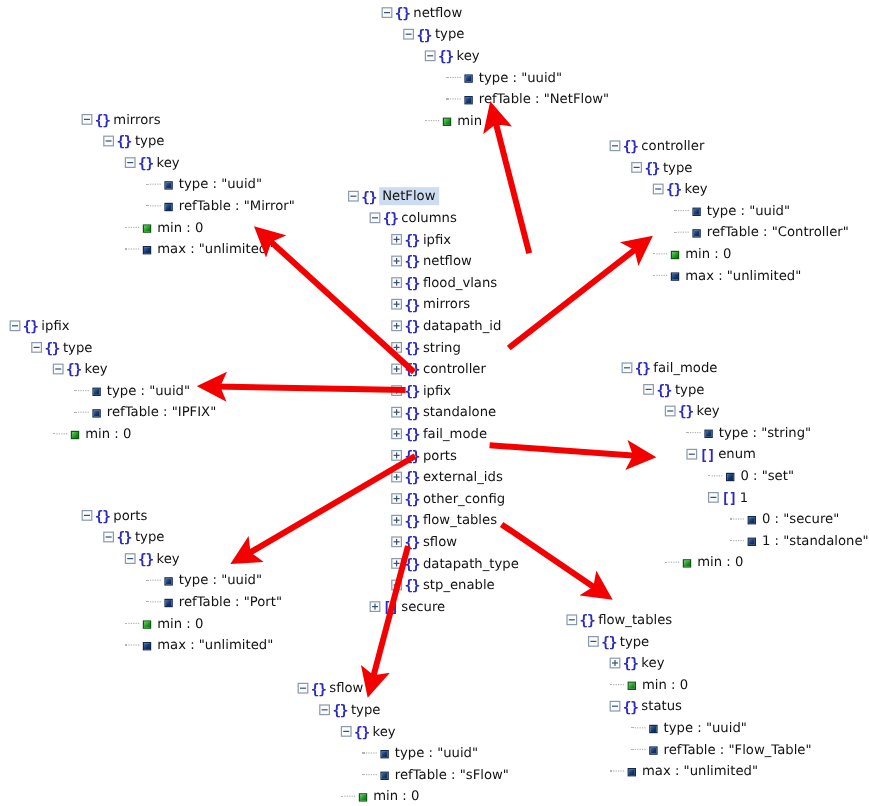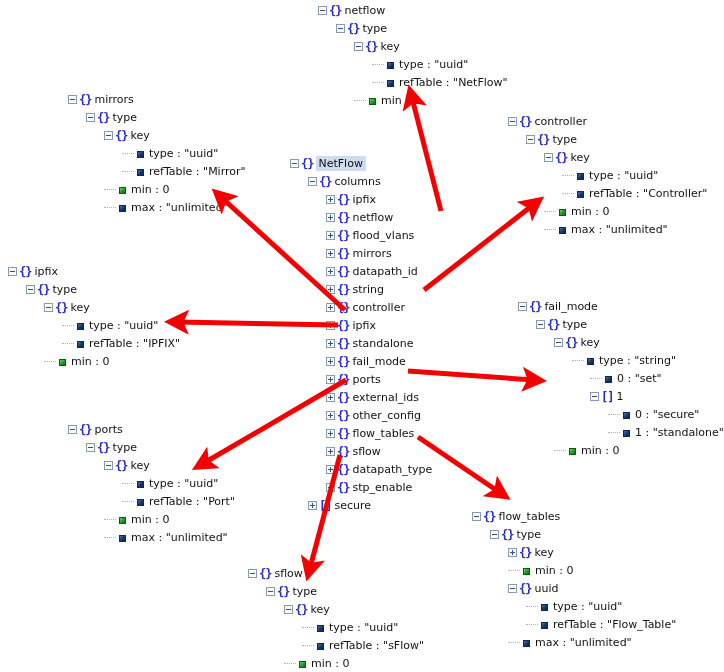--- a/index.html
+++ b/index.html
@@ -92,20 +92,21 @@
       <div class="row"><span class="ind" style="width: 36px;"></span><span class="exp"></span><span class="brace">{}</span><span class="lbl">key</span></div>
       <div class="row"><span class="ind" style="width: 54px;"></span><span class="dots"></span><span class="leaf"></span><span class="lbl">type : "uuid"</span></div>
       <div class="row"><span class="ind" style="width: 54px;"></span><span class="dots"></span><span class="leaf"></span><span class="lbl">refTable : "IPFIX"</span></div>
       <div class="row"><span class="ind" style="width: 36px;"></span><span class="dots"></span><span class="leaf green"></span><span class="lbl">min : 0</span></div>
     </div>
   <div class="tree" style="left:518px;top:298px;">
       <div class="row"><span class="ind" style="width: 0px;"></span><span class="exp"></span><span class="brace">{}</span><span class="lbl">fail_mode</span></div>
       <div class="row"><span class="ind" style="width: 18px;"></span><span class="exp"></span><span class="brace">{}</span><span class="lbl">type</span></div>
       <div class="row"><span class="ind" style="width: 36px;"></span><span class="exp"></span><span class="brace">{}</span><span class="lbl">key</span></div>
       <div class="row"><span class="ind" style="width: 54px;"></span><span class="dots"></span><span class="leaf"></span><span class="lbl">type : "string"</span></div>
+      <div class="row"><span class="ind" style="width: 54px;"></span><span class="exp"></span><span class="brace">[]</span><span class="lbl">enum</span></div>
       <div class="row"><span class="ind" style="width: 72px;"></span><span class="dots"></span><span class="leaf"></span><span class="lbl">0 : "set"</span></div>
       <div class="row"><span class="ind" style="width: 72px;"></span><span class="exp"></span><span class="brace">[]</span><span class="lbl">1</span></div>
       <div class="row"><span class="ind" style="width: 90px;"></span><span class="dots"></span><span class="leaf"></span><span class="lbl">0 : "secure"</span></div>
       <div class="row"><span class="ind" style="width: 90px;"></span><span class="dots"></span><span class="leaf"></span><span class="lbl">1 : "standalone"</span></div>
       <div class="row"><span class="ind" style="width: 36px;"></span><span class="dots"></span><span class="leaf green"></span><span class="lbl">min : 0</span></div>
     </div>
   <div class="tree" style="left:68px;top:421px;">
       <div class="row"><span class="ind" style="width: 0px;"></span><span class="exp"></span><span class="brace">{}</span><span class="lbl">ports</span></div>
       <div class="row"><span class="ind" style="width: 18px;"></span><span class="exp"></span><span class="brace">{}</span><span class="lbl">type</span></div>
       <div class="row"><span class="ind" style="width: 36px;"></span><span class="exp"></span><span class="brace">{}</span><span class="lbl">key</span></div>
@@ -120,21 +121,21 @@
       <div class="row"><span class="ind" style="width: 36px;"></span><span class="exp"></span><span class="brace">{}</span><span class="lbl">key</span></div>
       <div class="row"><span class="ind" style="width: 54px;"></span><span class="dots"></span><span class="leaf"></span><span class="lbl">type : "uuid"</span></div>
       <div class="row"><span class="ind" style="width: 54px;"></span><span class="dots"></span><span class="leaf"></span><span class="lbl">refTable : "sFlow"</span></div>
       <div class="row"><span class="ind" style="width: 36px;"></span><span class="dots"></span><span class="leaf green"></span><span class="lbl">min : 0</span></div>
     </div>
   <div class="tree" style="left:472px;top:508px;">
       <div class="row"><span class="ind" style="width: 0px;"></span><span class="exp"></span><span class="brace">{}</span><span class="lbl">flow_tables</span></div>
       <div class="row"><span class="ind" style="width: 18px;"></span><span class="exp"></span><span class="brace">{}</span><span class="lbl">type</span></div>
       <div class="row"><span class="ind" style="width: 36px;"></span><span class="exp plus"></span><span class="brace">{}</span><span class="lbl">key</span></div>
       <div class="row"><span class="ind" style="width: 36px;"></span><span class="dots"></span><span class="leaf green"></span><span class="lbl">min : 0</span></div>
-      <div class="row"><span class="ind" style="width: 36px;"></span><span class="exp"></span><span class="brace">{}</span><span class="lbl">uuid</span></div>
+      <div class="row"><span class="ind" style="width: 36px;"></span><span class="exp"></span><span class="brace">{}</span><span class="lbl">status</span></div>
       <div class="row"><span class="ind" style="width: 54px;"></span><span class="dots"></span><span class="leaf"></span><span class="lbl">type : "uuid"</span></div>
       <div class="row"><span class="ind" style="width: 54px;"></span><span class="dots"></span><span class="leaf"></span><span class="lbl">refTable : "Flow_Table"</span></div>
       <div class="row"><span class="ind" style="width: 36px;"></span><span class="dots"></span><span class="leaf"></span><span class="lbl">max : "unlimited"</span></div>
     </div>
   <div class="tree" style="left:290px;top:155px;">
       <div class="row"><span class="ind" style="width: 0px;"></span><span class="exp"></span><span class="brace">{}</span><span class="lbl sel">NetFlow</span></div>
       <div class="row"><span class="ind" style="width: 18px;"></span><span class="exp"></span><span class="brace">{}</span><span class="lbl">columns</span></div>
       <div class="row"><span class="ind" style="width: 36px;"></span><span class="exp plus"></span><span class="brace">{}</span><span class="lbl">ipfix</span></div>
       <div class="row"><span class="ind" style="width: 36px;"></span><span class="exp plus"></span><span class="brace">{}</span><span class="lbl">netflow</span></div>
       <div class="row"><span class="ind" style="width: 36px;"></span><span class="exp plus"></span><span class="brace">{}</span><span class="lbl">flood_vlans</span></div>

